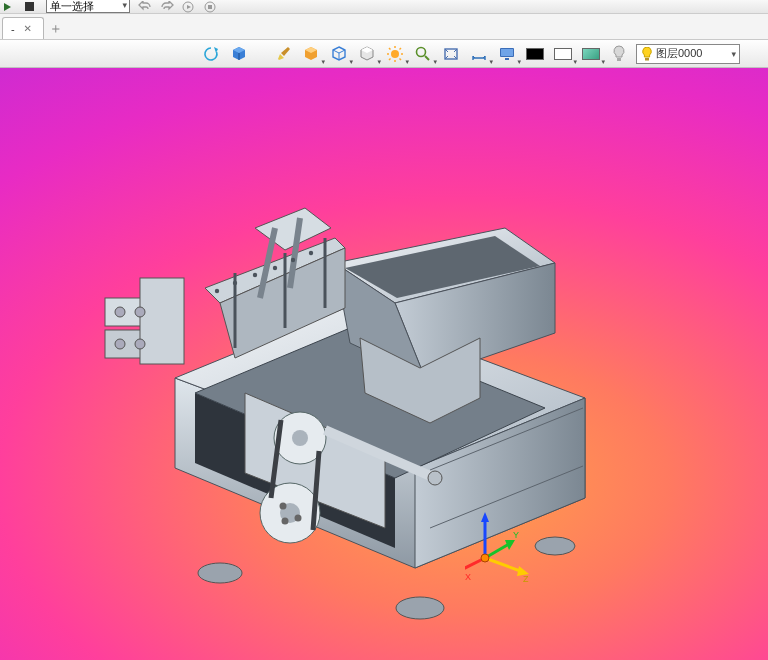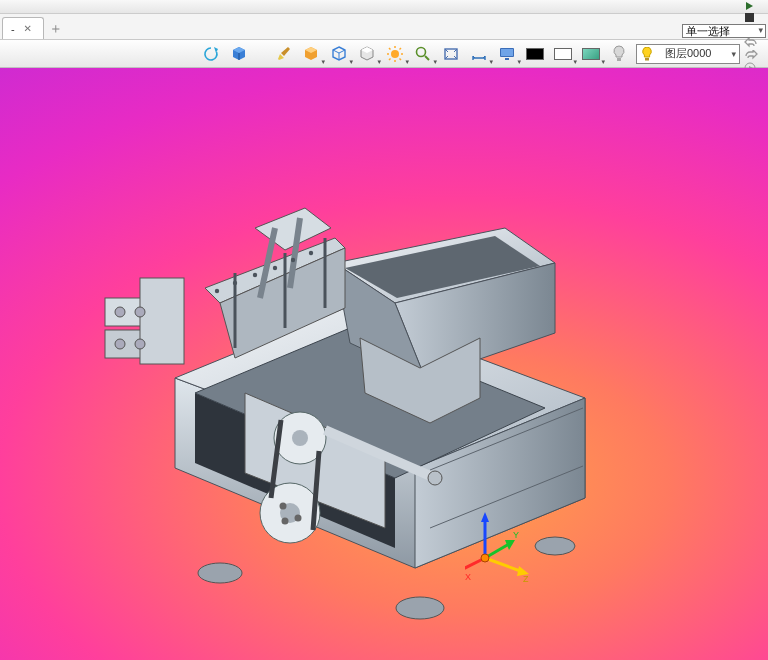--- a/index.html
+++ b/index.html
@@ -12,21 +12,20 @@
     position: relative;
   }
 
   
   .cmdbar {
     height: 14px;
     background: linear-gradient(#f8f8f8,#e6e6e6);
     border-bottom: 1px solid #ccc;
     display: flex; align-items: flex-end;
     padding: 0 2px;
-    flex-direction: column;
   }
   .cmdbar .ico { width: 18px; height: 12px; margin-right: 4px; position: relative; }
   .cmdbar svg { display:block; }
 
   .selbox {
     height: 14px;
     background:#fff;
     border:1px solid #7a7a7a;
     width: 84px;
     font-size: 11px;
@@ -86,21 +85,21 @@
   }
   .tbtn.dd::after{
     content:"▾"; position:absolute; right:-3px; bottom:-1px;
     font-size:7px; color:#555;
   }
   .swatch { width:18px; height:12px; border:1px solid #666; }
   .layerbox{
     height:20px; width:104px;
     background:#fff; border:1px solid #888;
     display:flex; align-items:center;
-    padding:0 4px; gap:12px;
+    padding:0 4px; gap:3px;
     font-size:11px; color:#333;
     position:relative;
   }
   .layerbox::after{
     content:"▾"; position:absolute; right:3px; font-size:9px; color:#555;
   }
 
   
   .viewport{
     position:absolute;

